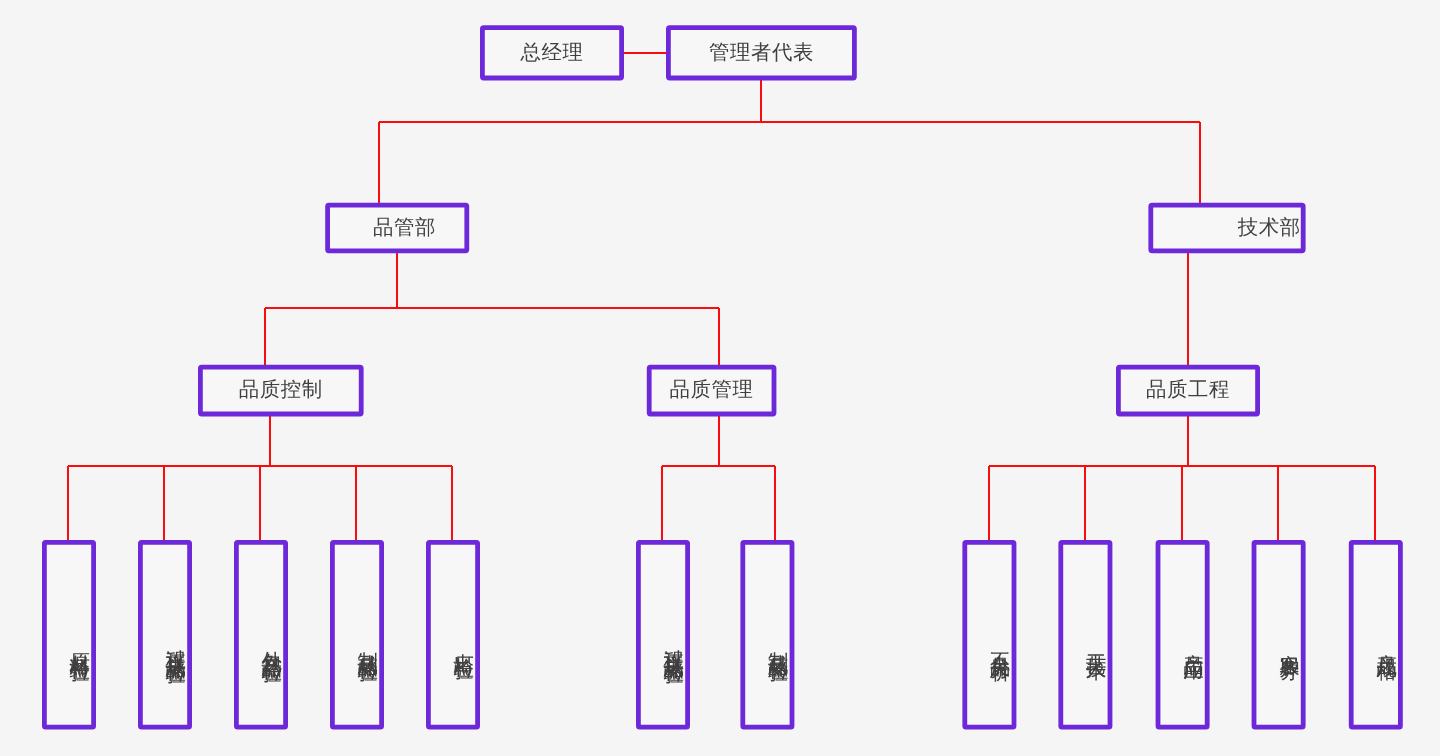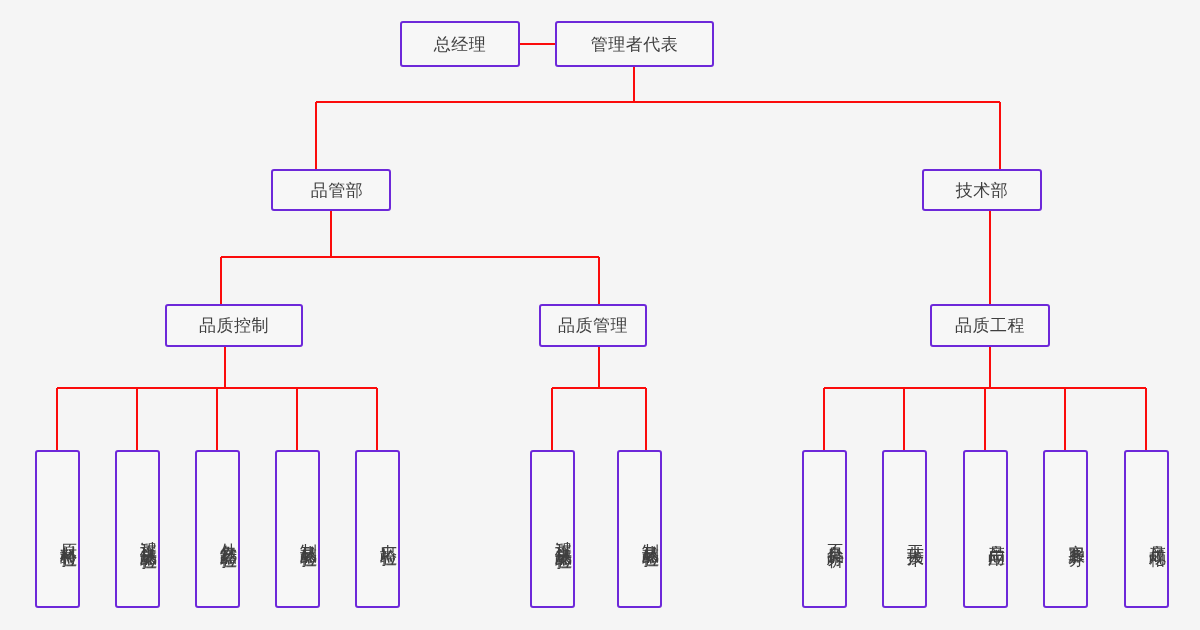--- a/index.html
+++ b/index.html
@@ -24,28 +24,29 @@
     position: absolute;
     left: 0;
     top: 0;
     width: 1200px;
     height: 630px;
     pointer-events: none;
   }
   .node {
     position: absolute;
     box-sizing: border-box;
-    border: 2px solid #6d28d9;
+    border: 4px solid #6d28d9;
     background: #f7f7f7;
     border-radius: 3px;
     display: flex;
     align-items: center;
     justify-content: center;
     color: #3f3f3f;
     cursor: default;
+    font-family: Liberation Serif, serif;
   }
   .node.horiz {
     font-size: 17px;
     letter-spacing: 0.5px;
     line-height: 1.2;
   }
   .node.vert {
     font-size: 17px;
     writing-mode: vertical-rl;
     text-orientation: upright;
@@ -112,21 +113,21 @@
   </div>
 
   <div class="node horiz" style="left:555px; top:21px; width:159px; height:46px;text-align:right;">
     <span class="label">管理者代表</span>
   </div>
 
   <div class="node horiz" style="left:271px; top:169px; width:120px; height:42px;padding-left:12px;">
     <span class="label">品管部</span>
   </div>
 
-  <div class="node horiz" style="left:922px; top:169px; width:120px; height:42px;">
+  <div class="node horiz" style="left:957px; top:169px; width:131px; height:42px;justify-content:flex-end;">
     <span class="label">技术部</span>
   </div>
 
   <div class="node horiz" style="left:165px; top:304px; width:138px; height:43px;">
     <span class="label">品质控制</span>
   </div>
 
   <div class="node horiz" style="left:539px; top:304px; width:108px; height:43px;">
     <span class="label">品质管理</span>
   </div>

